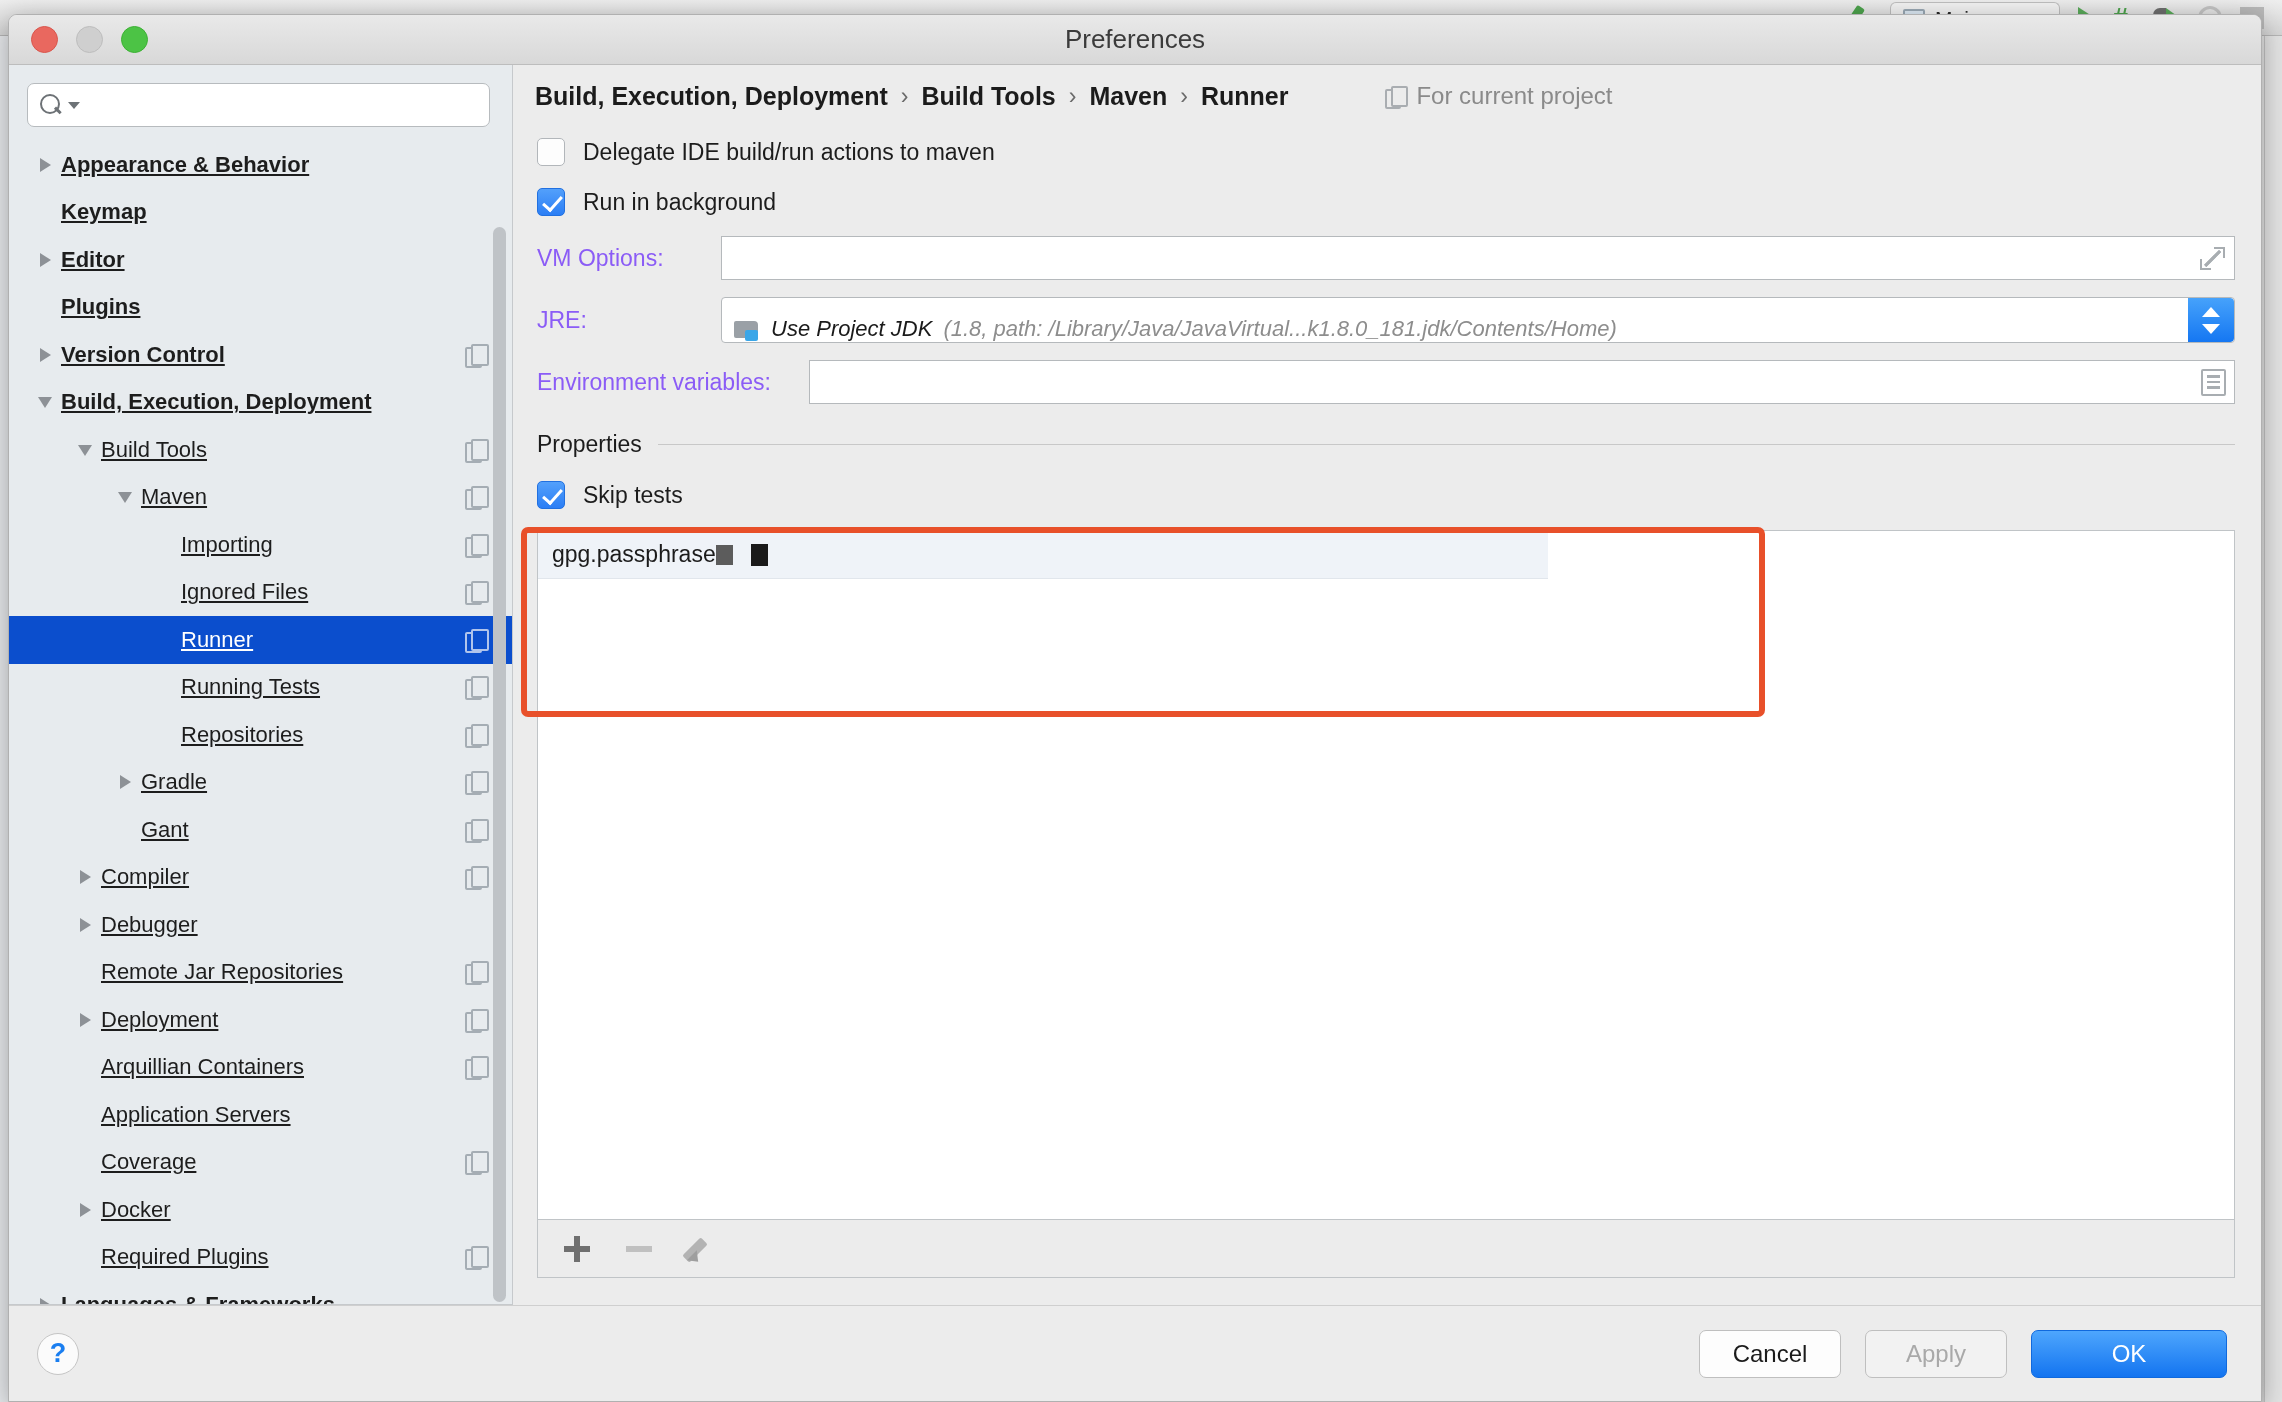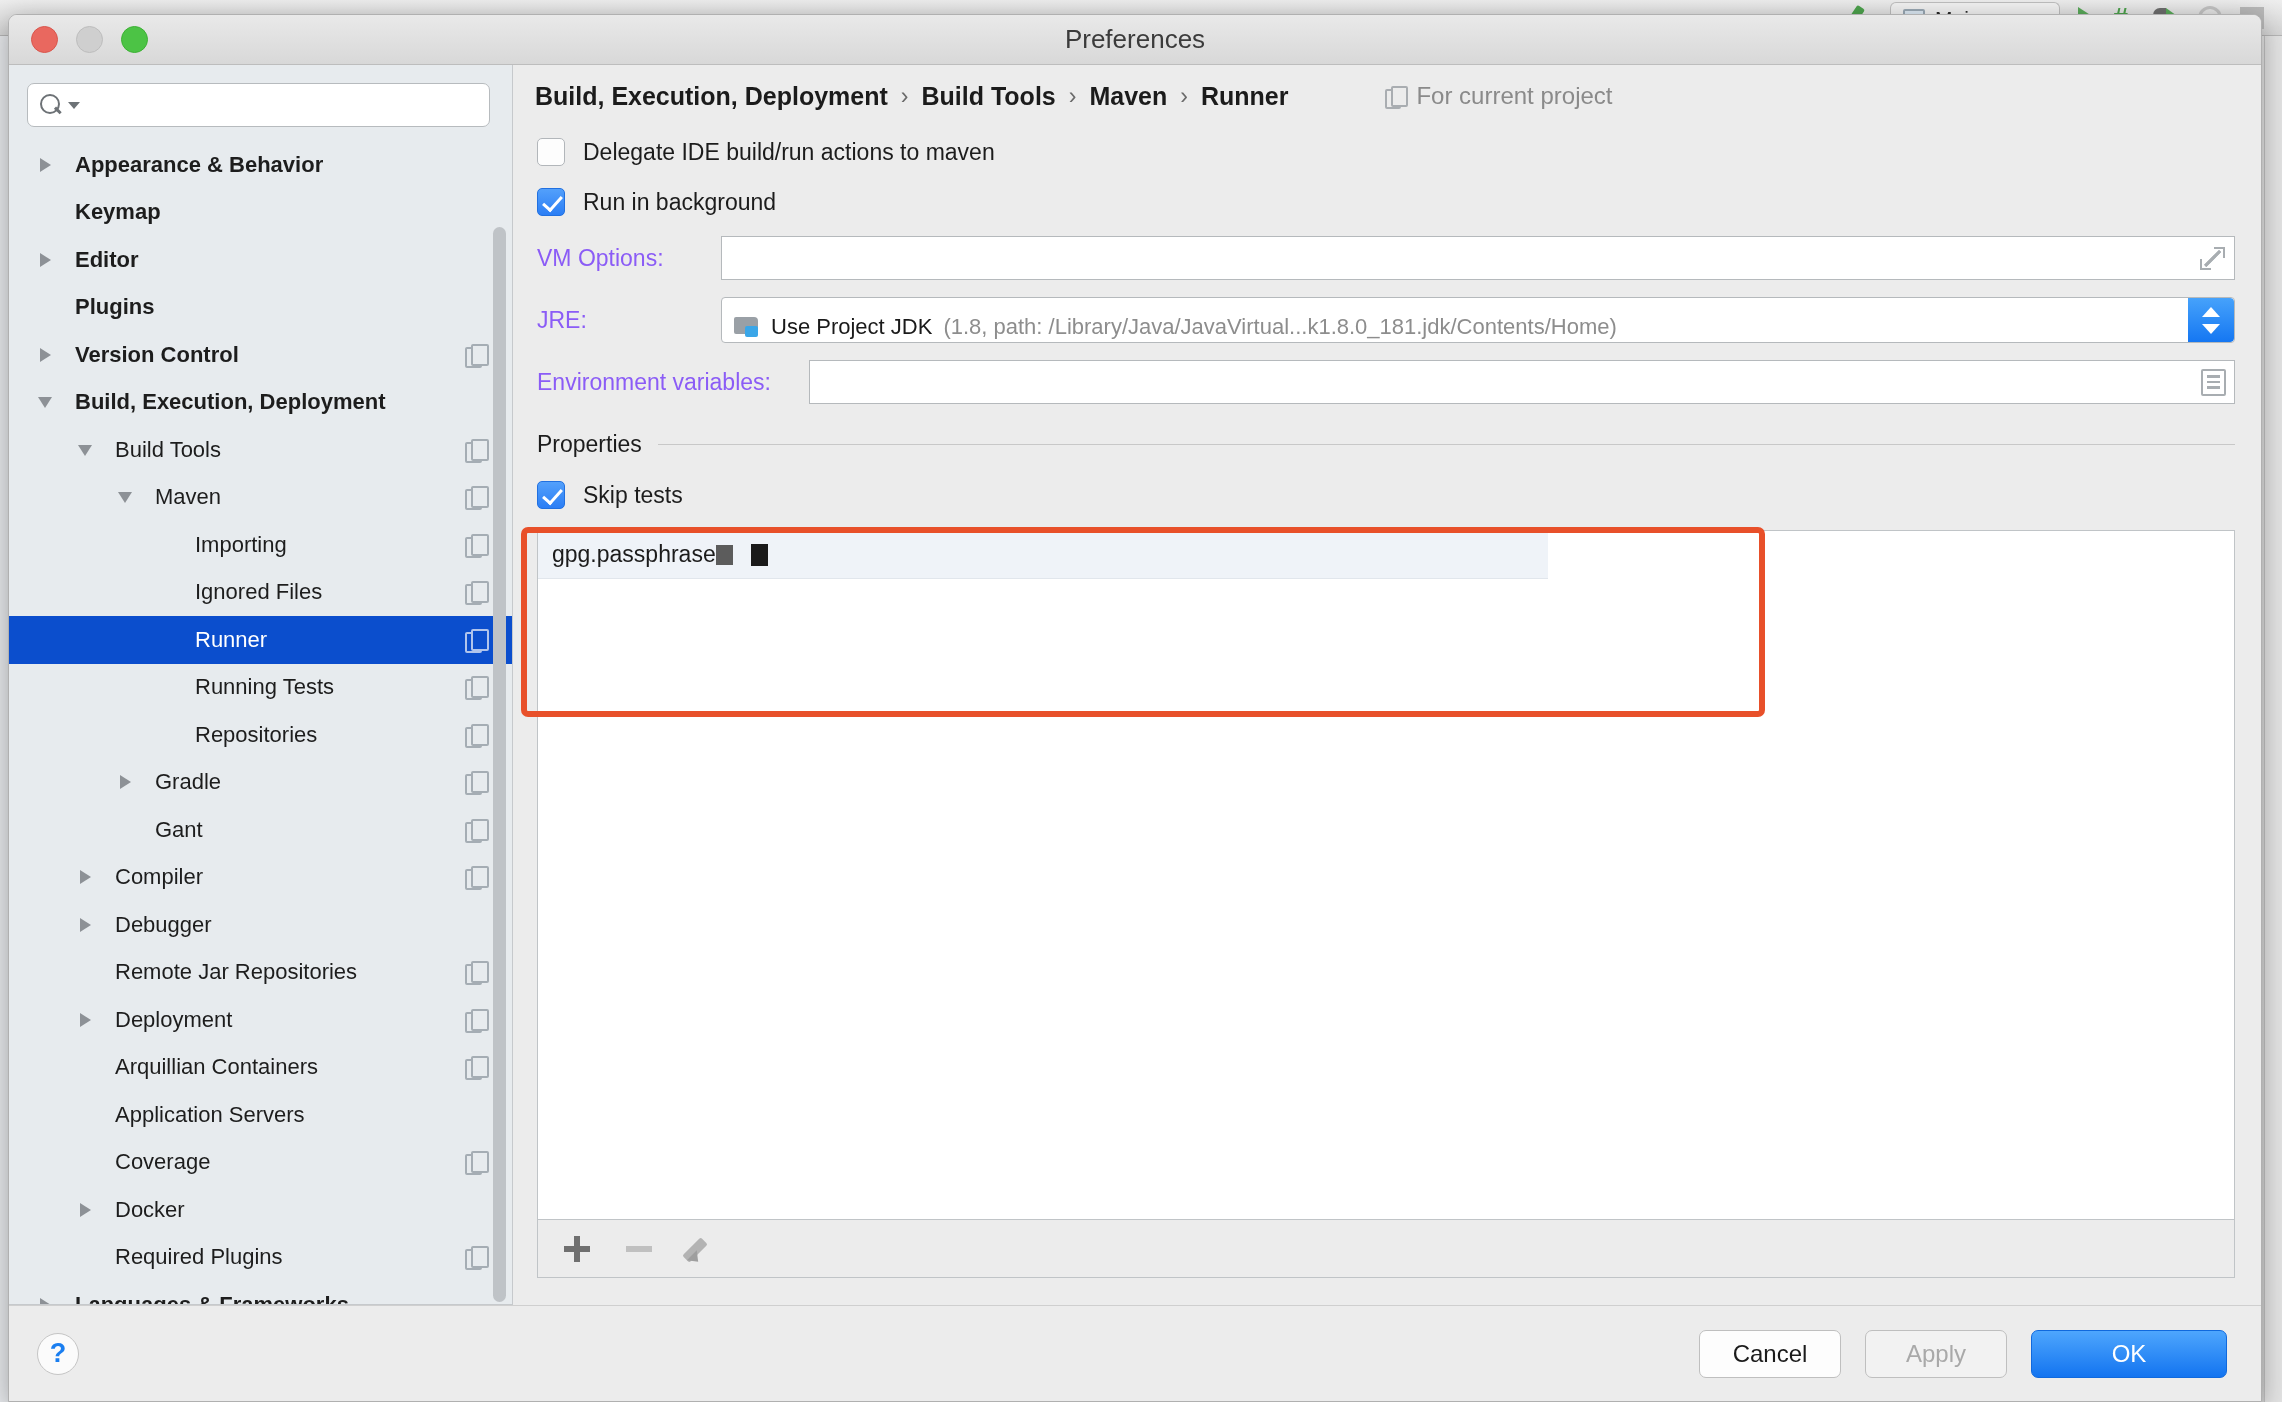--- a/index.html
+++ b/index.html
@@ -130,21 +130,21 @@
   .tree-row.lvl1 { padding-left: 66px; }
   .tree-row.lvl2 { padding-left: 106px; }
   .tree-row.lvl3 { padding-left: 146px; }
   .arrow { width: 26px; flex: 0 0 26px; height: 26px; position: relative; }
   .arrow.right:after { content: ""; position: absolute; left: 5px; top: 6px;
     width: 0; height: 0; border-left: 11px solid #8d9196;
     border-top: 7px solid transparent; border-bottom: 7px solid transparent; }
   .arrow.down:after { content: ""; position: absolute; left: 3px; top: 8px;
     width: 0; height: 0; border-top: 11px solid #8d9196;
     border-left: 7px solid transparent; border-right: 7px solid transparent; }
-  .tree-label { margin-left: 14px; }
+  .tree-label { margin-left: 0; text-decoration: underline; }
   .copy-icon {
     margin-left: auto; width: 21px; height: 22px; position: relative; opacity: .85;
   }
   .copy-icon:before { content: ""; position: absolute; left: 0; top: 3px;
     width: 13px; height: 17px; border: 2px solid #9aa3ab; border-radius: 2px; }
   .copy-icon:after { content: ""; position: absolute; left: 6px; top: 0;
     width: 14px; height: 18px; border: 2px solid #9aa3ab; border-radius: 2px;
     background: #e7ebee; }
   .tree-row.selected .copy-icon:after { background: #0b4ecd; border-color: #cdd9f2; }
   .tree-row.selected .copy-icon:before { border-color: #cdd9f2; }
@@ -215,22 +215,22 @@
   .arrow-head { position: absolute; width: 11px; height: 11px;
                 border-color: #a8adb1; border-style: solid; }
   .arrow-head.tr { right: 1px; top: 1px; border-width: 2.6px 2.6px 0 0; }
   .arrow-head.bl { left: 1px; bottom: 1px; border-width: 0 0 2.6px 2.6px; }
 
   .combo {
     flex: 1; height: 46px; display: flex; align-items: stretch;
     border: 1px solid #b5b9bc; background: #fff; border-radius: 4px;
     overflow: hidden;
   }
-  .combo-text { flex: 1; display: flex; align-items: flex-start; gap: 11px;
-                padding: 16px 10px 0 12px; min-width: 0; }
+  .combo-text { flex: 1; display: flex; align-items: flex-end; gap: 11px;
+                padding: 16px 10px 0 12px; min-width: 0; font-style: italic; }
   .jdk-icon { width: 26px; height: 24px; position: relative; flex: 0 0 26px; }
   .jdk-icon:before { content: ""; position: absolute; left: 0; top: 3px;
     width: 24px; height: 17px; background: #9aa0a6; border-radius: 2px 4px 2px 2px; }
   .jdk-icon:after { content: ""; position: absolute; left: 11px; top: 12px;
     width: 13px; height: 11px; background: #3aa6e8; border-radius: 2px; }
   .combo-main { font-size: 22px; color: #1a1a1a; }
   .combo-sub { font-size: 22px; color: #8d8d8d; white-space: nowrap;
                overflow: hidden; text-overflow: ellipsis; }
   .stepper {
     width: 46px; flex: 0 0 46px;

